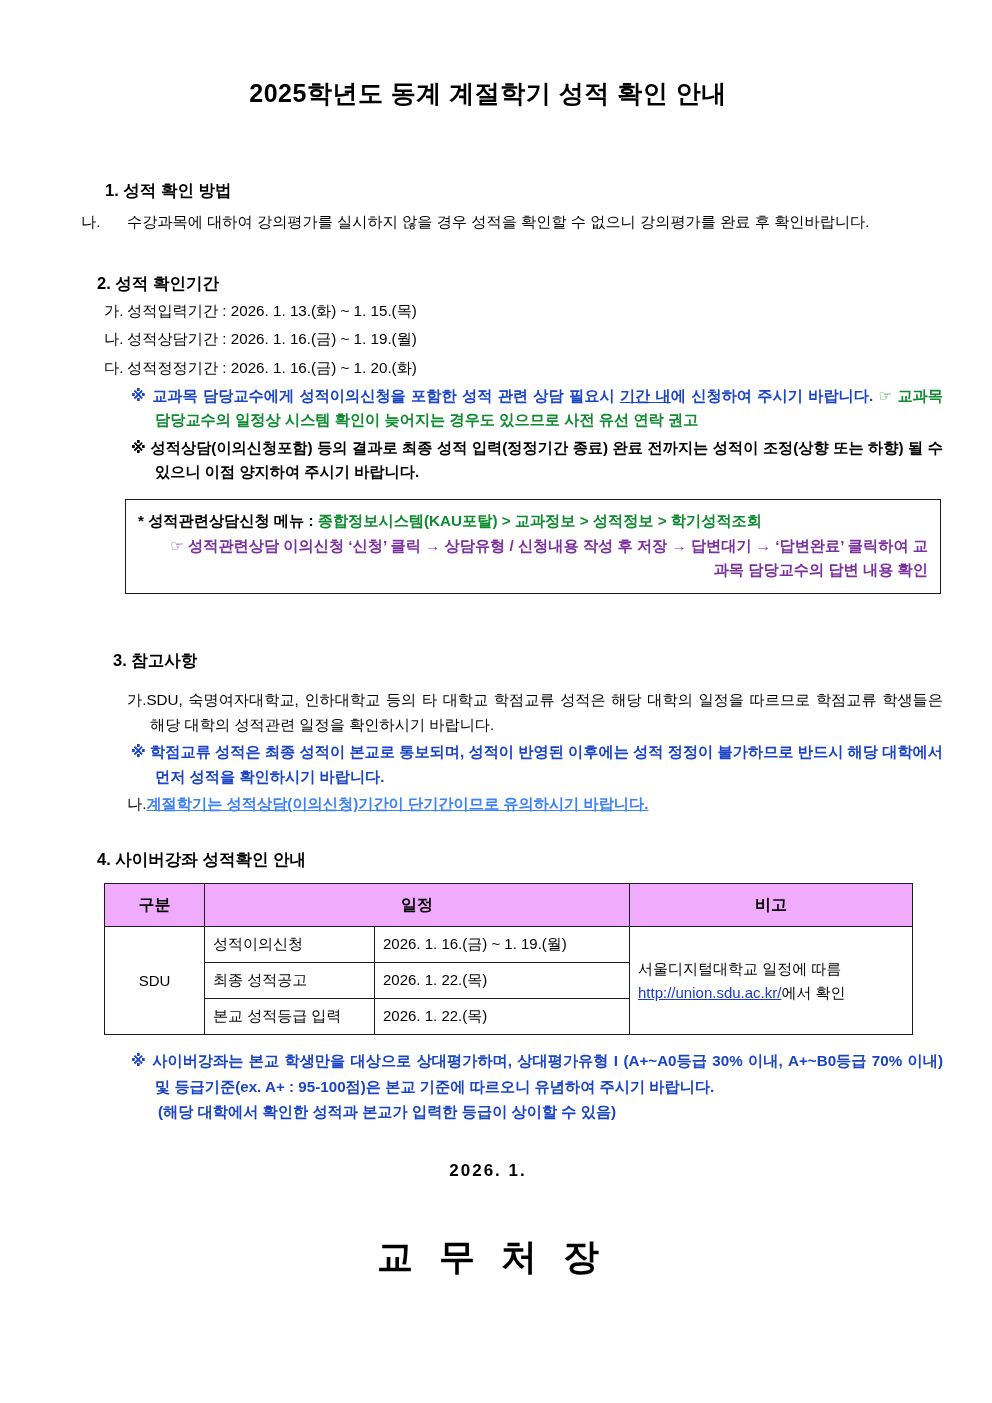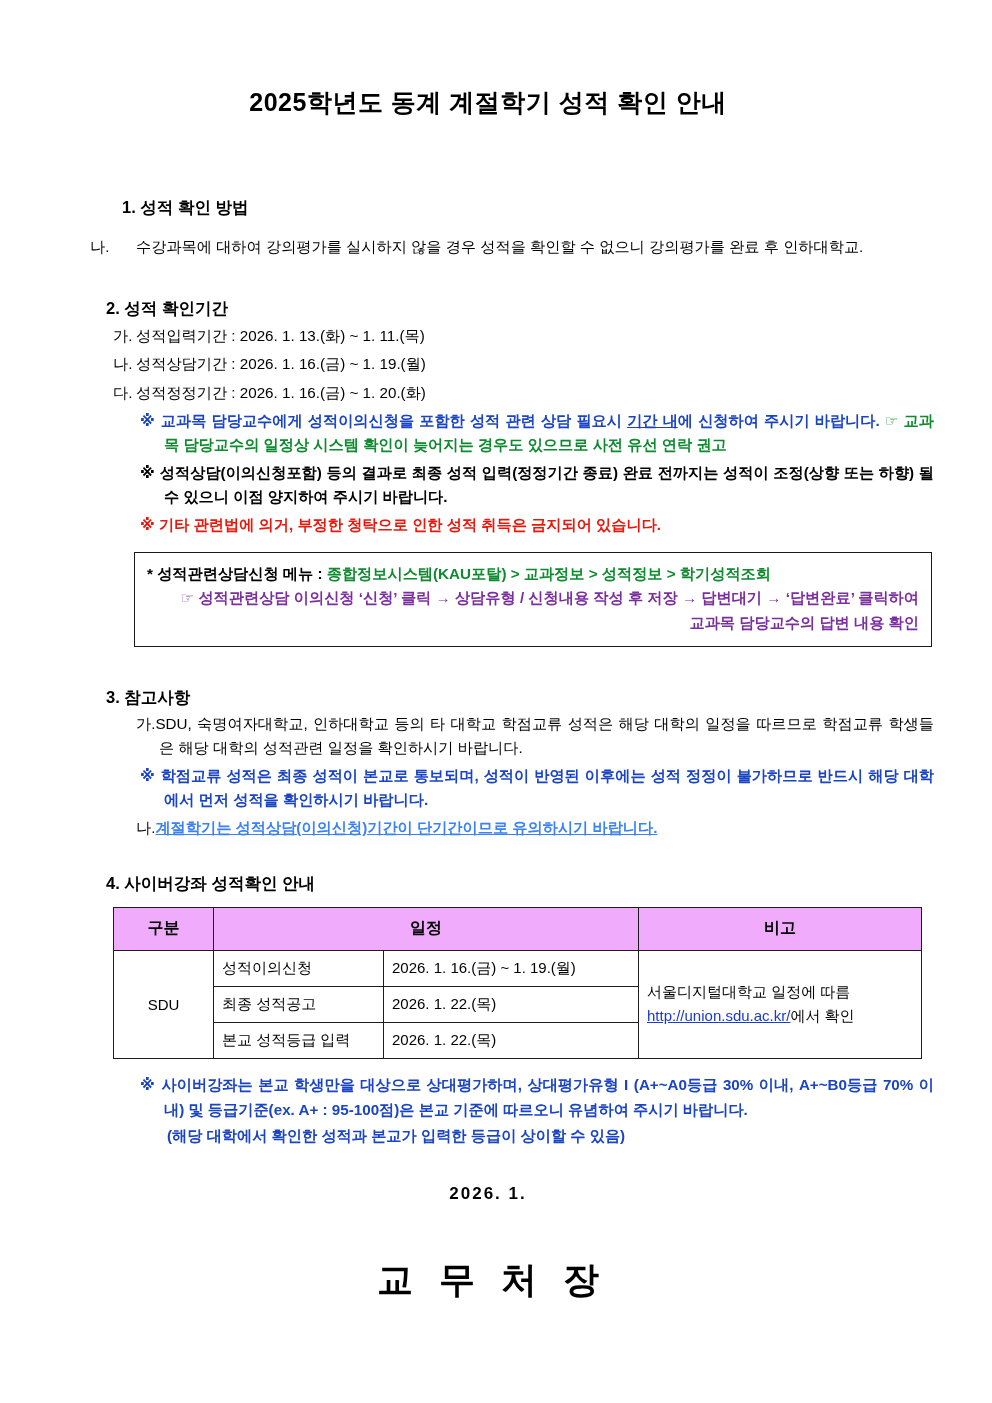--- a/index.html
+++ b/index.html
@@ -12,21 +12,21 @@
     height: 1403px;
     font-family: "Liberation Sans", "DejaVu Sans", sans-serif;
     color: #000000;
     position: relative;
     overflow: hidden;
   }
   .page {
     width: 976px;
     height: 1403px;
     box-sizing: border-box;
-    padding: 16px;
+    padding: 7px;
     position: relative;
   }
 
   
   .doc-title {
     text-align: center;
     font-size: 25px;
     font-weight: bold;
     letter-spacing: 0.5px;
     margin: 0;
@@ -35,23 +35,23 @@
 
   
   .section {
     margin-top: 0;
   }
   .sec-head {
     font-size: 16.5px;
     font-weight: bold;
     letter-spacing: 0px;
   }
-  .sec1-head { margin: 16px; padding-left: 90px; padding-top: 62px; }
+  .sec1-head { margin: 8px; padding-left: 90px; padding-top: 62px; }
   .sec2-head { margin: 0; padding-left: 90px; padding-top: 38px; }
-  .sec3-head { margin: 0; padding-left: 90px; padding-top: 40px; }
+  .sec3-head { margin: 16px; padding-left: 90px; padding-top: 40px; }
   .sec4-head { margin: 0; padding-left: 90px; padding-top: 32px; }
 
   
   .item {
     font-size: 15.2px;
     line-height: 1.62;
     padding-left: 120px;
     padding-right: 28px;
     margin-top: 4px;
     text-align: justify;
@@ -183,51 +183,47 @@
 
 <div class="page">
 
   <h1 class="doc-title">2025학년도 동계 계절학기 성적 확인 안내</h1>
 
   <div class="section">
     <div class="sec-head sec1-head">1. 성적 확인 방법</div>
 
 
     <div class="item hang">
-      <span class="lbl">나.</span><span>수강과목에 대하여 강의평가를 실시하지 않을 경우 성적을 확인할 수 없으니 강의평가를 완료 후 인하대학교.</span>
+      <span class="lbl">나.</span><span>수강과목에 대하여 강의평가를 실시하지 않을 경우 성적을 확인할 수 없으니 강의평가를 완료 후 확인바랍니다.</span>
     </div>
   </div>
 
   <div class="section">
     <div class="sec-head sec2-head">2. 성적 확인기간</div>
 
     <div class="item">
-      <span class="lbl">가.</span><span>성적입력기간 : 2026. 1. 13.(화) ~ 1. 11.(목)</span>
+      <span class="lbl">가.</span><span>성적입력기간 : 2026. 1. 13.(화) ~ 1. 15.(목)</span>
     </div>
     <div class="item">
       <span class="lbl">나.</span><span>성적상담기간 : 2026. 1. 16.(금) ~ 1. 19.(월)</span>
     </div>
     <div class="item">
       <span class="lbl">다.</span><span>성적정정기간 : 2026. 1. 16.(금) ~ 1. 20.(화)</span>
     </div>
 
     <div class="note note-blue">
       <span>※</span>
       <span>교과목 담당교수에게 성적이의신청을 포함한 성적 관련 상담 필요시 </span><span class="u">기간 내</span><span>에 신청하여 주시기 바랍니다. </span><span class="green">☞</span><span class="green"> 교과목 담당교수의 일정상 시스템 확인이 늦어지는 경우도 있으므로 사전 유선 연락 권고</span>
     </div>
 
     <div class="note plain">
       <span>※</span>
       <span>성적상담(이의신청포함) 등의 결과로 최종 성적 입력(정정기간 종료) 완료 전까지는 성적이 조정(상향 또는 하향) 될 수 있으니 이점 양지하여 주시기 바랍니다.</span>
     </div>
 
-    <div class="note note-red">
-      <span>※</span>
-      <span>기타 관련법에 의거, 부정한 청탁으로 인한 성적 취득은 금지되어 있습니다.</span>
-    </div>
 
     <div class="purple-box">
       <div class="pb-line">
         <span class="black">* 성적관련상담신청 메뉴 : </span><span class="green">종합정보시스템(KAU포탈) &gt; 교과정보 &gt; 성적정보 &gt; 학기성적조회</span>
       </div>
       <div class="pb-line l2">
         <span>☞</span><span> 성적관련상담 이의신청 ‘신청’ 클릭 → 상담유형 / 신청내용 작성 후 저장 → 답변대기 → ‘답변완료’ 클릭하여 교과목 담당교수의 답변 내용 확인</span>
       </div>
     </div>
   </div>

